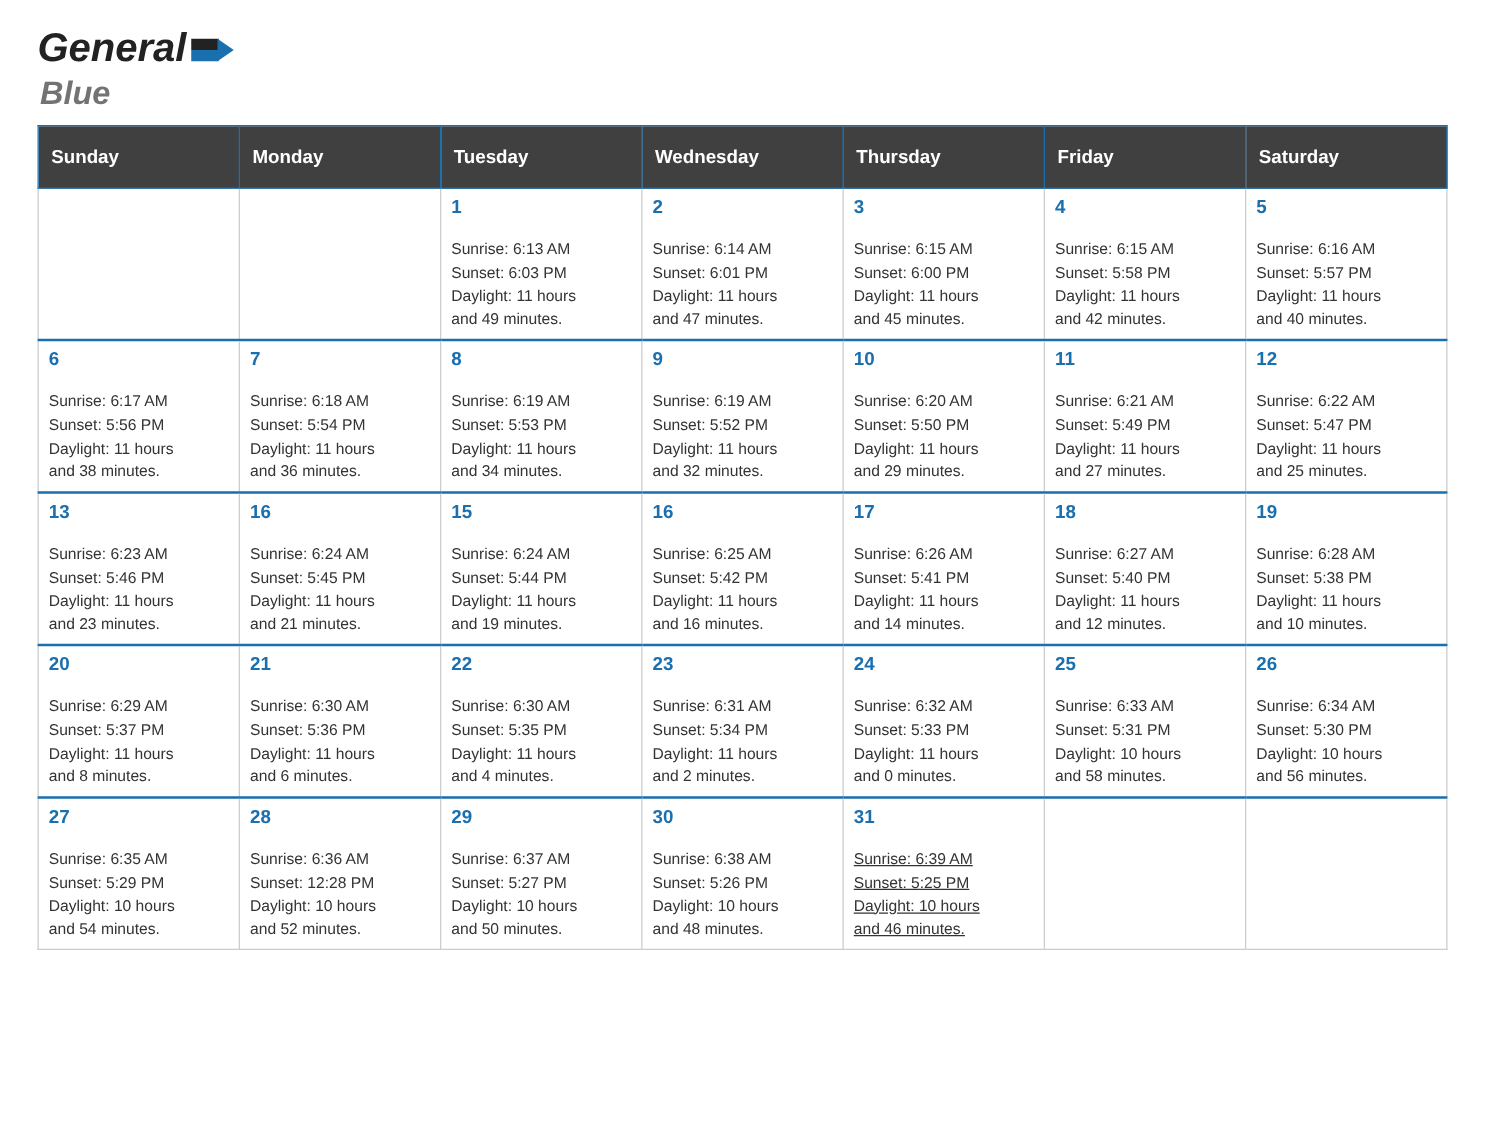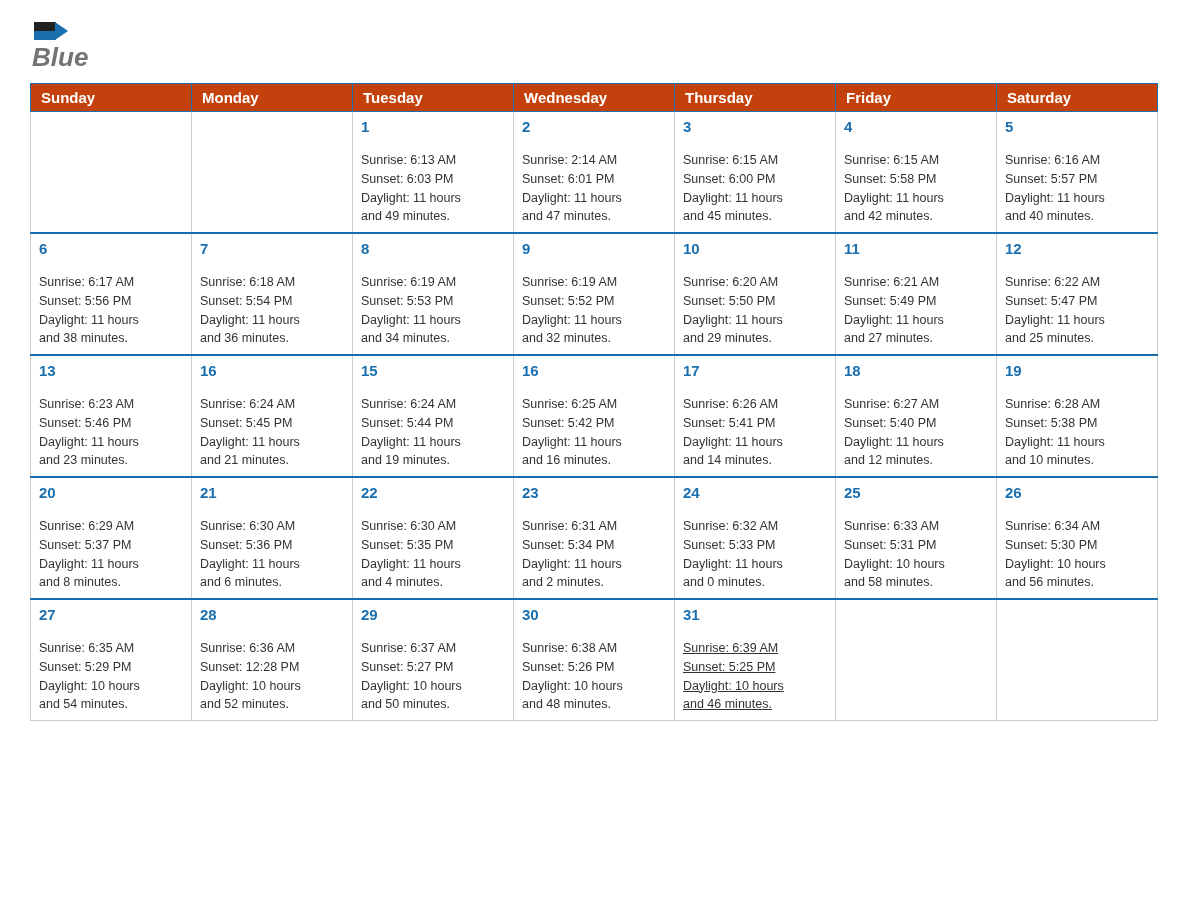--- a/index.html
+++ b/index.html
@@ -35,25 +35,25 @@
       font-size: 20px;
       color: #444;
       margin-top: 4px;
     }
     .calendar-table {
       width: 100%;
       border-collapse: collapse;
       margin-top: 10px;
     }
     .calendar-table th {
-      background-color: #c2410c;
+      background-color: #404040;
       color: #fff;
       font-size: 15px;
       font-weight: bold;
-      padding: 5px 10px;
+      padding: 16px 10px;
       text-align: left;
       border: 1px solid #1a6faf;
     }
     .calendar-table td {
       border: 1px solid #ccc;
       vertical-align: top;
       padding: 6px 8px;
       width: 14.28%;
       min-height: 110px;
       height: 110px;
@@ -85,20 +85,21 @@
       align-items: center;
       gap: 0px;
     }
   </style>
 </head>
 <body>
 
 <div class="header">
   <div class="logo-area">
     <div class="logo-icon">
+      <span style="font-size:32px; font-weight:bold; font-style:italic; color:#222;">General</span>
       <div style="display:flex; flex-direction:column; margin-left:4px; margin-top:2px;">
         <div style="width:22px; height:9px; background:#222;"></div>
         <div style="width:22px; height:9px; background:#1a6faf;"></div>
       </div>
       <div style="width:0; height:0; border-left:13px solid #1a6faf; border-top:9px solid transparent; border-bottom:9px solid transparent; margin-left:-1px; margin-top:2px;"></div>
     </div>
     <div style="margin-left:2px; margin-top:2px;">
       <span style="font-size:26px; font-weight:bold; font-style:italic; color:#737373;">Blue</span>
     </div>
   </div>
@@ -126,21 +127,21 @@
         <td class="empty-cell"></td>
         <td>
           <span class="day-number">1</span>
           <div class="day-info" style="white-space: pre-line;">Sunrise: 6:13 AM
 Sunset: 6:03 PM
 Daylight: 11 hours
 and 49 minutes.</div>
         </td>
         <td>
           <span class="day-number">2</span>
-          <div class="day-info" style="white-space: pre-line;">Sunrise: 2:14 AM
+          <div class="day-info" style="white-space: pre-line;">Sunrise: 6:14 AM
 Sunset: 6:01 PM
 Daylight: 11 hours
 and 47 minutes.</div>
         </td>
         <td>
           <span class="day-number">3</span>
           <div class="day-info" style="white-space: pre-line;">Sunrise: 6:15 AM
 Sunset: 6:00 PM
 Daylight: 11 hours
 and 45 minutes.</div>

